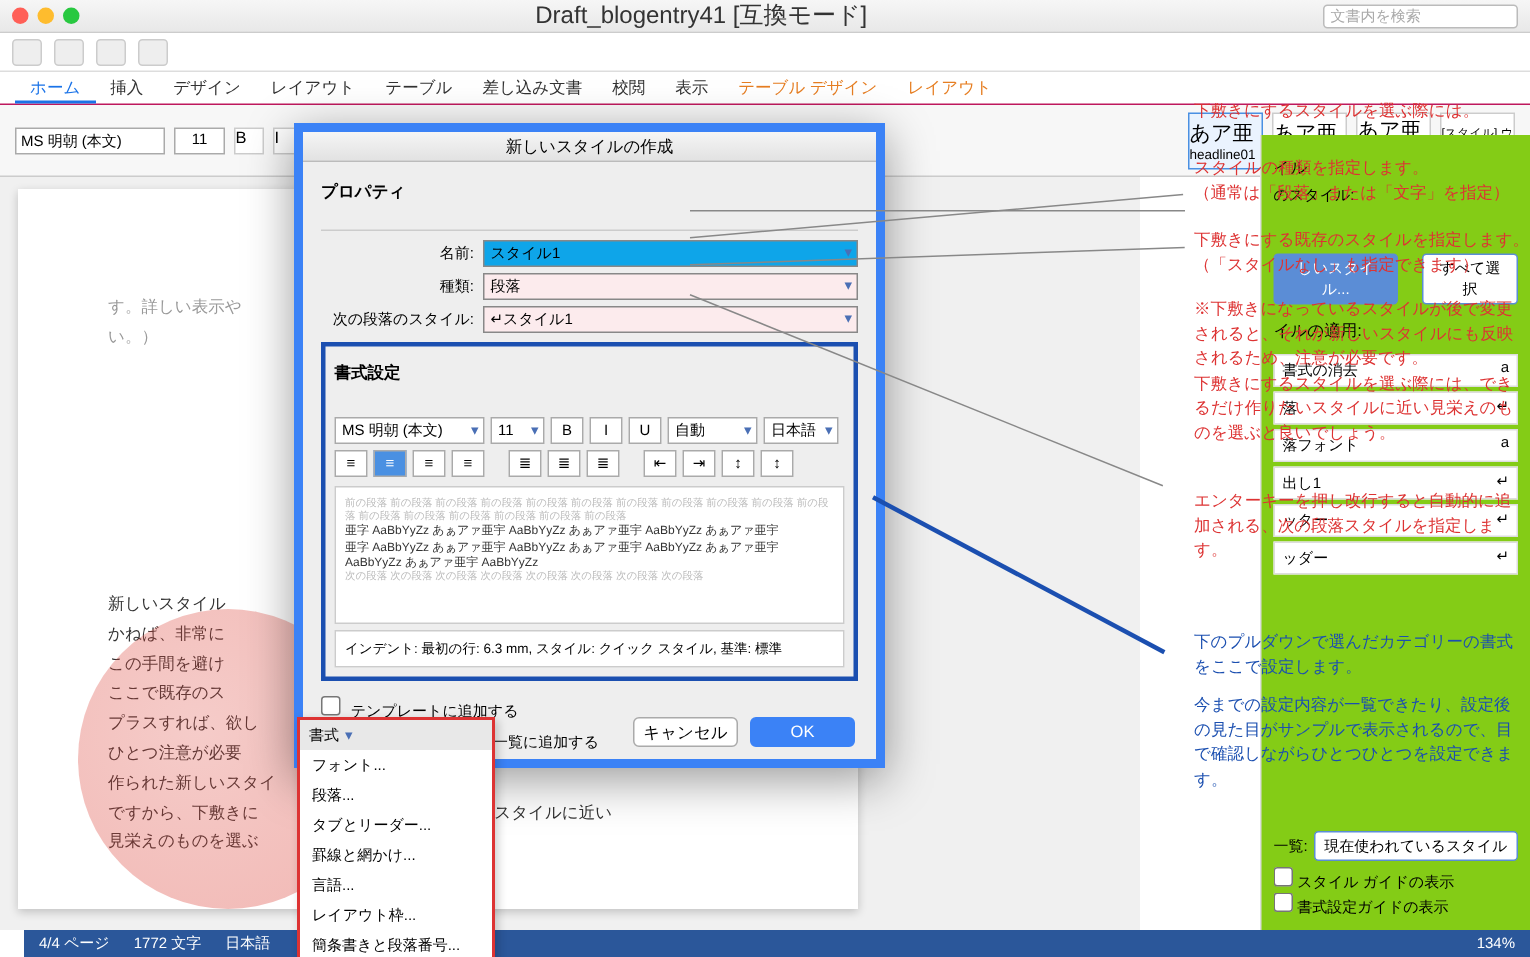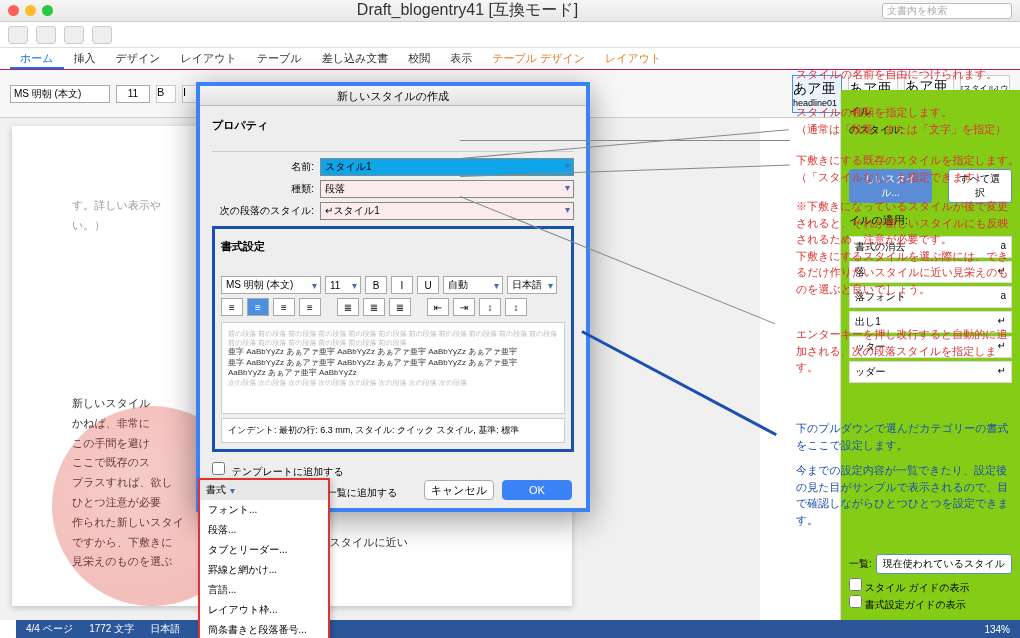--- a/index.html
+++ b/index.html
@@ -36,21 +36,21 @@
 
 
 .stylepane { position:absolute; right:0; top:90px; width:180px; bottom:18px; background:#84cc16; border-left:1px solid #ddd; padding:8px; font-size:10px; }
 .stylepane .hdr { font-size:11px; margin:6px 0 4px; }
 .spane-btn { border:1px solid #5b8dd6; background:#fff; padding:2px 6px; font-size:10px; border-radius:3px; }
 .spane-btn.primary { background:#5b8dd6; color:#fff; }
 .spane-list { margin-top:8px; }
 .spane-item { border:1px solid #ddd; background:#fff; padding:3px 5px; margin-bottom:3px; font-size:10px; display:flex; justify-content:space-between; }
 
 
-.dialog { position:absolute; left:196px; top:82px; width:394px; height:430px; background:#eee; border:4px solid #3b82f6; box-shadow:0 8px 30px rgba(0,0,0,.4); font-size:11px; }
+.dialog { position:absolute; left:196px; top:82px; width:394px; height:430px; background:#eee; border:6px solid #3b82f6; box-shadow:0 8px 30px rgba(0,0,0,.4); font-size:11px; }
 .dlgtitle { height:20px; background:linear-gradient(#f5f5f5,#e2e2e2); text-align:center; line-height:20px; border-bottom:1px solid #bbb; font-size:11px; }
 .dlgbody { padding:8px 12px; }
 .sect { font-weight:bold; font-size:11px; padding:4px 0 18px; border-bottom:1px solid #ccc; margin-bottom:6px; }
 .formrow { display:flex; align-items:center; margin:4px 0; }
 .formrow label { width:108px; text-align:right; padding-right:6px; font-size:10px; }
 .formrow .sel, .formrow .inp { flex:1; height:18px; border:1px solid #888; background:#fcebed; font-size:10px; padding:0 4px; display:flex; align-items:center; position:relative; }
 .formrow .sel:after { content:"▾"; position:absolute; right:3px; top:1px; color:#4a6fb5; font-size:10px; }
 .formrow .sel.name { background:#0ea5e9; }
 
 
@@ -278,21 +278,21 @@
   <div class="dditem">簡条書きと段落番号...</div>
 
 </div>
 
 <div class="lead" style="left:460px; top:140px; width:330px;"></div>
 <div class="lead" style="left:460px; top:158px; width:330px; transform:rotate(-5deg); transform-origin:left;"></div>
 <div class="lead" style="left:460px; top:176px; width:330px; transform:rotate(-2deg); transform-origin:left;"></div>
 <div class="lead" style="left:460px; top:196px; width:340px; transform:rotate(22deg); transform-origin:left;"></div>
 <div class="lead blue" style="left:582px; top:330px; width:220px; transform:rotate(28deg); transform-origin:left;"></div>
 
-<div class="annot red" style="left:796px; top:66px;">スタイルの名前を自由につけられます。</div>
+<div class="annot red" style="left:796px; top:66px;">下敷きにするスタイルを選ぶ際には。</div>
 <div class="annot red" style="left:796px; top:104px; white-space:pre-line;">スタイルの種類を指定します。
 （通常は「段落」または「文字」を指定）</div>
 <div class="annot red" style="left:796px; top:152px; white-space:pre-line;">下敷きにする既存のスタイルを指定します。
 （「スタイルなし」も指定できます）</div>
 <div class="annot red" style="left:796px; top:198px; width:218px; white-space:pre-line;">※下敷きになっているスタイルが後で変更されると、それが新しいスタイルにも反映されるため、注意が必要です。
 下敷きにするスタイルを選ぶ際には、できるだけ作りたいスタイルに近い見栄えのものを選ぶと良いでしょう。</div>
 <div class="annot red" style="left:796px; top:326px; width:218px; white-space:pre-line;">エンターキーを押し改行すると自動的に追加される、次の段落スタイルを指定します。</div>
 <div class="annot blue" style="left:796px; top:420px; width:218px; white-space:pre-line;">下のプルダウンで選んだカテゴリーの書式をここで設定します。</div>
 <div class="annot blue" style="left:796px; top:462px; width:218px; white-space:pre-line;">今までの設定内容が一覧できたり、設定後の見た目がサンプルで表示されるので、目で確認しながらひとつひとつを設定できます。</div>
 

